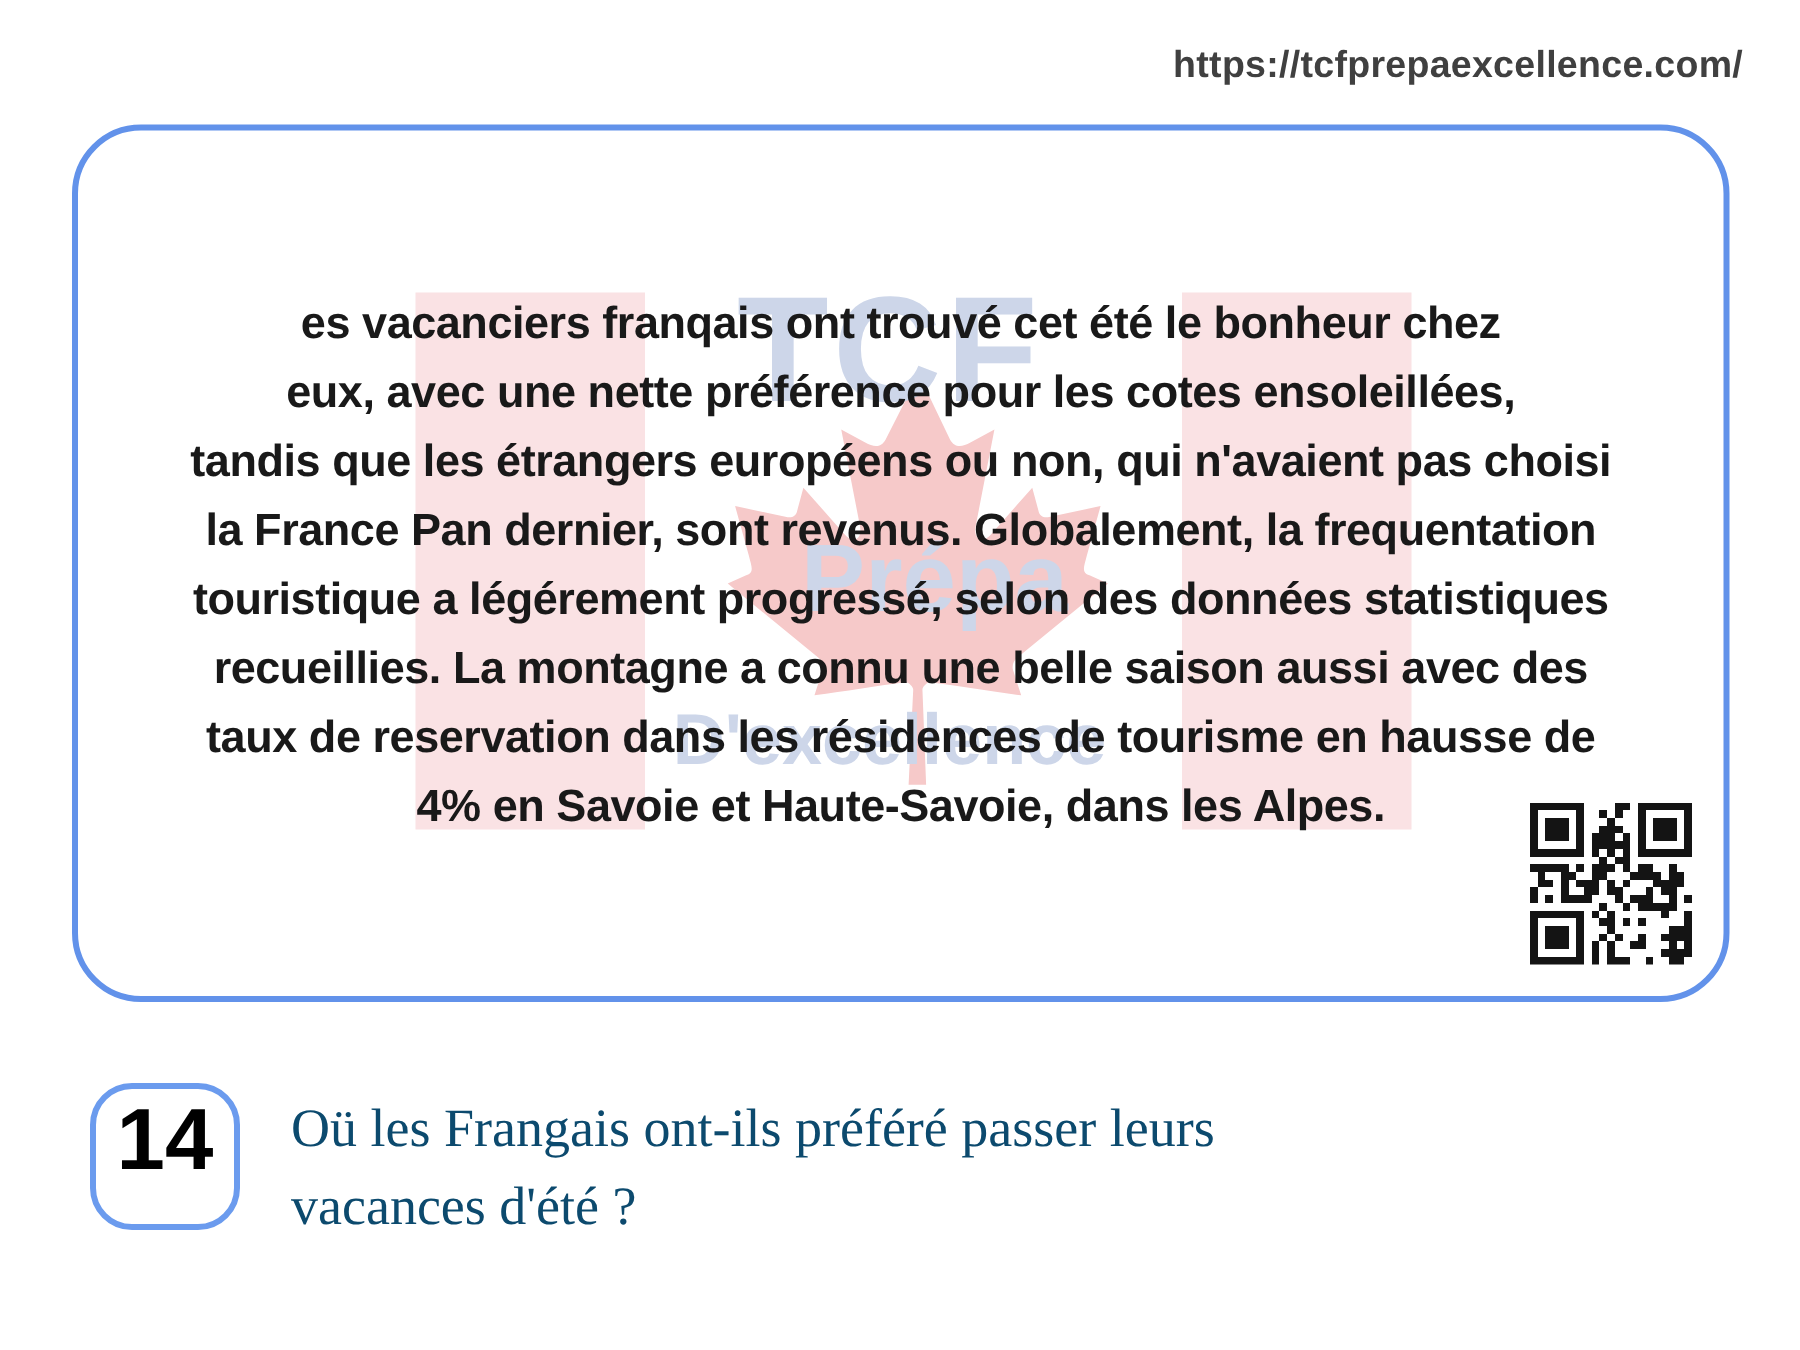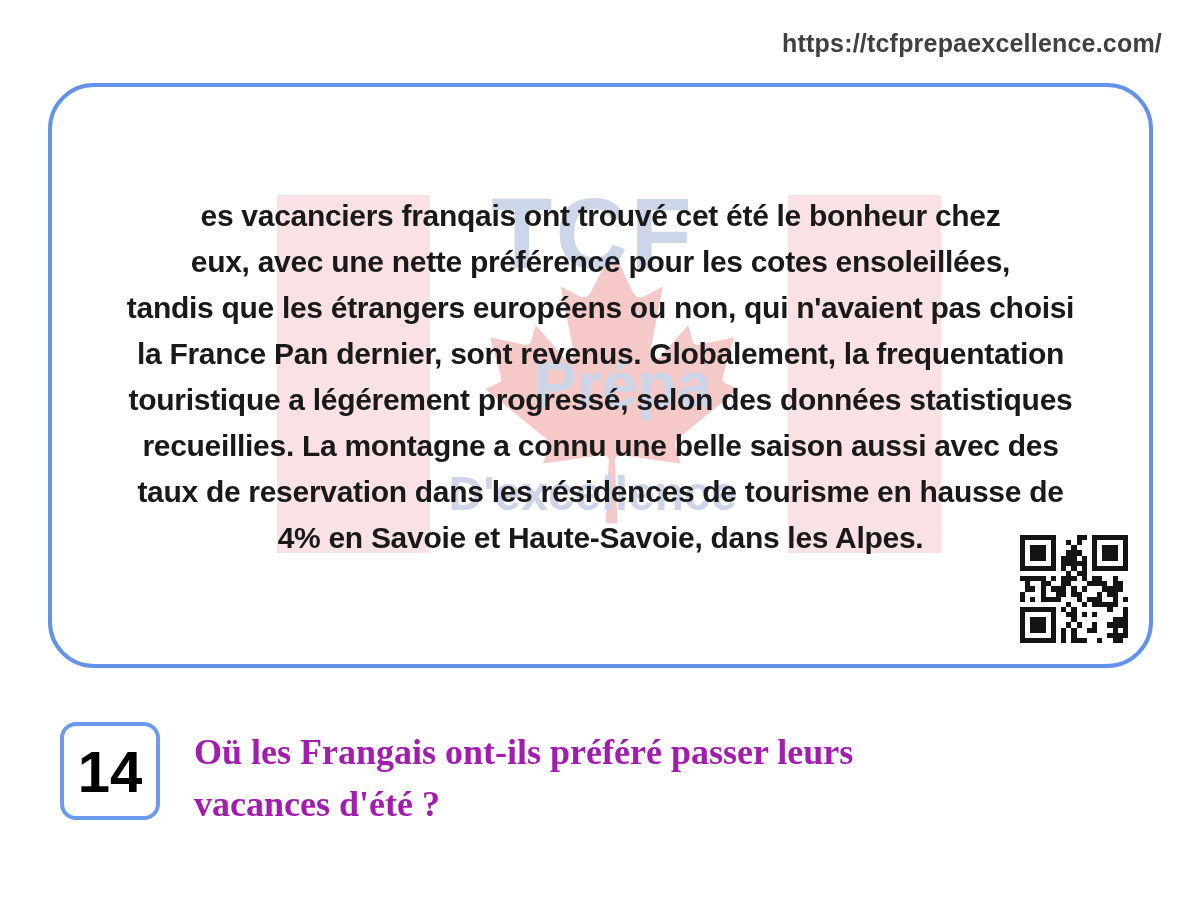--- a/index.html
+++ b/index.html
@@ -97,40 +97,40 @@
 
   
   .question-badge {
     position: absolute;
     left: 60px;
     top: 722px;
     width: 100px;
     height: 98px;
     box-sizing: border-box;
     border: 4px solid var(--badge_border, #6b9bee);
-    border-radius: 16px;
+    border-radius: 28px;
     background: #ffffff;
     display: flex;
-    align-items: center;
+    align-items: flex-start;
     justify-content: center;
     font-size: 58px;
     font-weight: 700;
     color: #000000;
   }
   .question-text {
     position: absolute;
     left: 194px;
     top: 726px;
     width: 900px;
     font-family: "Liberation Serif", serif;
-    font-weight: 700;
+    font-weight: 400;
     font-size: 36px;
     line-height: 52px;
     white-space: pre-line;
-    color: #a21caf;
+    color: #0c4a6e;
   }
 </style>
 </head>
 <body>
 
 <div class="stage">
 
   <div class="site-url">https://tcfprepaexcellence.com/</div>
 
   <div class="passage-card">

